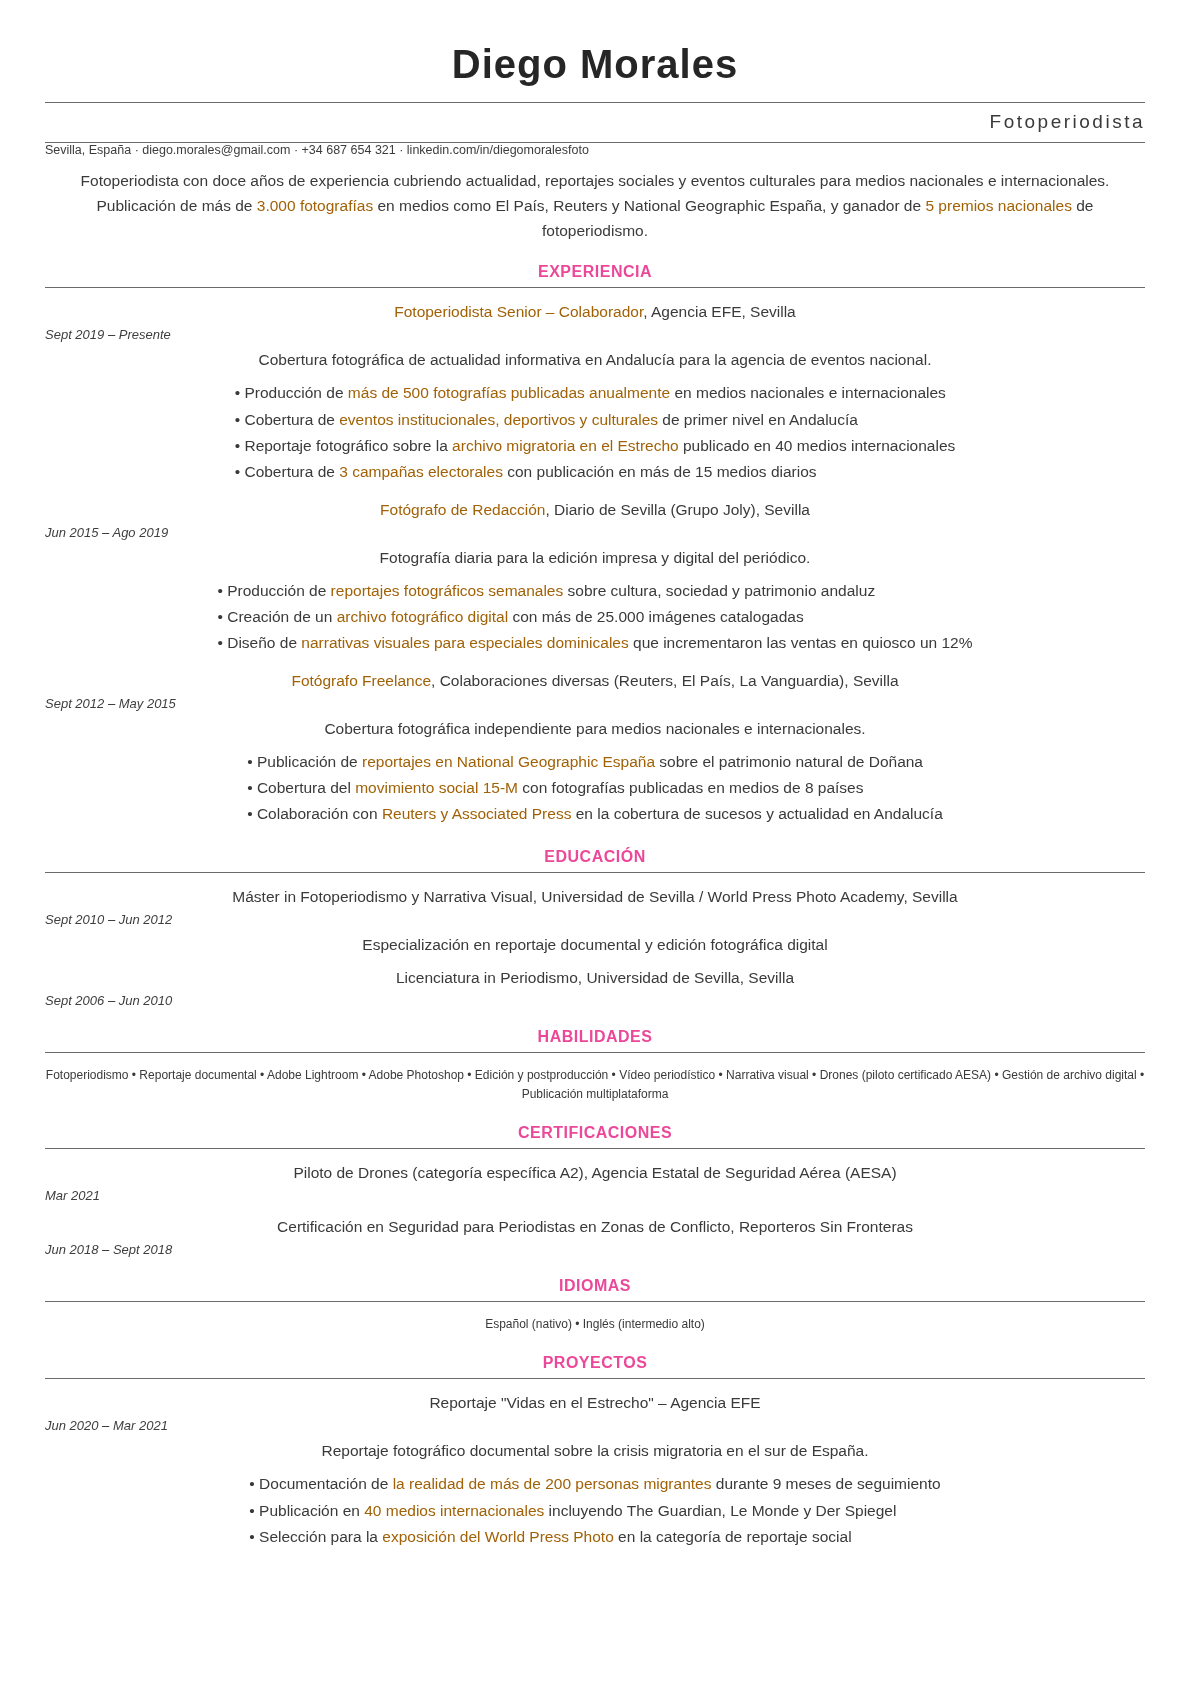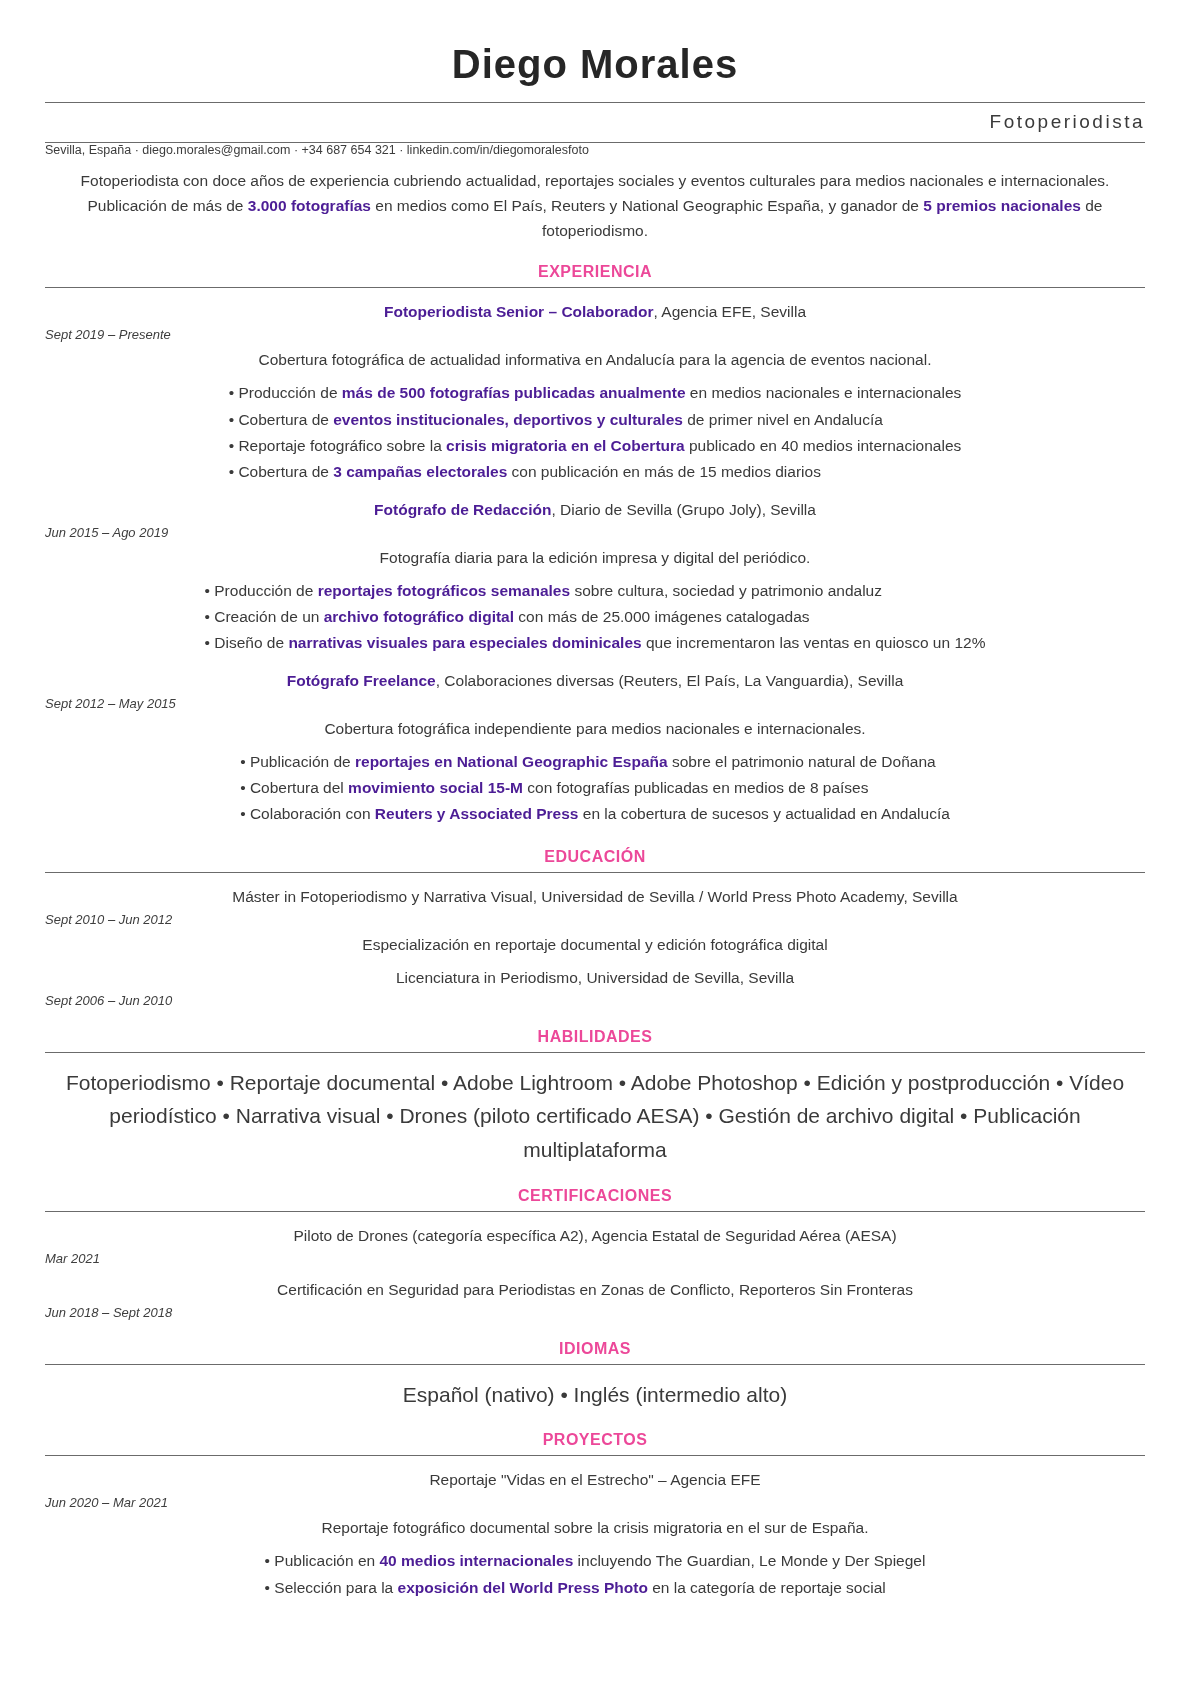--- a/index.html
+++ b/index.html
@@ -32,22 +32,22 @@
   .entry{margin-top:15px;}
   .entry-title{text-align:center;font-size:15.5px;margin:0;}
   .entry-dates{text-align:left;font-size:13px;font-style:italic;margin-top:6px;color:#3e3e3e;}
   .entry-desc{text-align:center;font-size:15.5px;margin-top:9px;}
   ul.bullets{
     list-style:none;margin:11px auto 2px auto;padding:0;
     width:fit-content;max-width:1060px;text-align:left;
     font-size:15.5px;line-height:1.7;
   }
   ul.bullets li::before{content:"• ";}
-  b{font-weight:700;color:#4c1d95;}
-  .inline-text{text-align:center;font-size:21px;line-height:1.6;margin-top:13px;}
+  b{font-weight:400;color:#a16207;}
+  .inline-text{text-align:center;font-size:12px;line-height:1.6;margin-top:13px;}
 </style>
 </head>
 <body>
 
 <div class="page">
 
   <header>
     <h1 class="name">Diego Morales</h1>
     <hr class="rule">
     <div class="role">Fotoperiodista</div>
@@ -61,21 +61,21 @@
       <h2>EXPERIENCIA</h2>
     </div>
 
     <div class="entry">
       <p class="entry-title"><b>Fotoperiodista Senior – Colaborador</b>, Agencia EFE, Sevilla</p>
       <div class="entry-dates">Sept 2019 – Presente</div>
       <div class="entry-desc">Cobertura fotográfica de actualidad informativa en Andalucía para la agencia de eventos nacional.</div>
       <ul class="bullets">
         <li>Producción de <b>más de 500 fotografías publicadas anualmente</b> en medios nacionales e internacionales</li>
         <li>Cobertura de <b>eventos institucionales, deportivos y culturales</b> de primer nivel en Andalucía</li>
-        <li>Reportaje fotográfico sobre la <b>crisis migratoria en el Cobertura</b> publicado en 40 medios internacionales</li>
+        <li>Reportaje fotográfico sobre la <b>archivo migratoria en el Estrecho</b> publicado en 40 medios internacionales</li>
         <li>Cobertura de <b>3 campañas electorales</b> con publicación en más de 15 medios diarios</li>
       </ul>
     </div>
 
     <div class="entry">
       <p class="entry-title"><b>Fotógrafo de Redacción</b>, Diario de Sevilla (Grupo Joly), Sevilla</p>
       <div class="entry-dates">Jun 2015 – Ago 2019</div>
       <div class="entry-desc">Fotografía diaria para la edición impresa y digital del periódico.</div>
       <ul class="bullets">
         <li>Producción de <b>reportajes fotográficos semanales</b> sobre cultura, sociedad y patrimonio andaluz</li>
@@ -146,19 +146,20 @@
   <section class="section">
     <div class="section-head">
       <h2>PROYECTOS</h2>
     </div>
 
     <div class="entry">
       <p class="entry-title">Reportaje "Vidas en el Estrecho" – Agencia EFE</p>
       <div class="entry-dates">Jun 2020 – Mar 2021</div>
       <div class="entry-desc">Reportaje fotográfico documental sobre la crisis migratoria en el sur de España.</div>
       <ul class="bullets">
+        <li>Documentación de <b>la realidad de más de 200 personas migrantes</b> durante 9 meses de seguimiento</li>
         <li>Publicación en <b>40 medios internacionales</b> incluyendo The Guardian, Le Monde y Der Spiegel</li>
         <li>Selección para la <b>exposición del World Press Photo</b> en la categoría de reportaje social</li>
       </ul>
     </div>
   </section>
 
 </div>
 
 </body></html>

